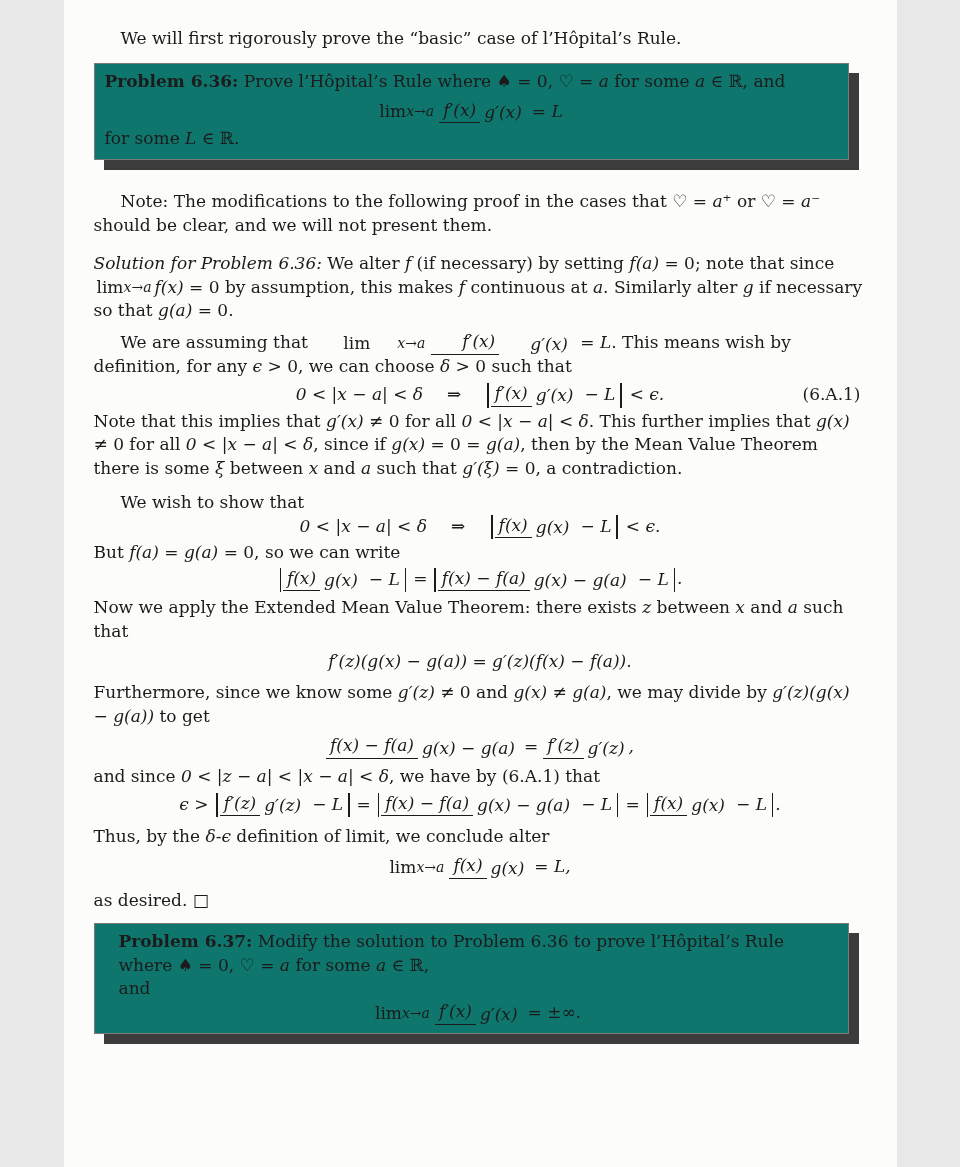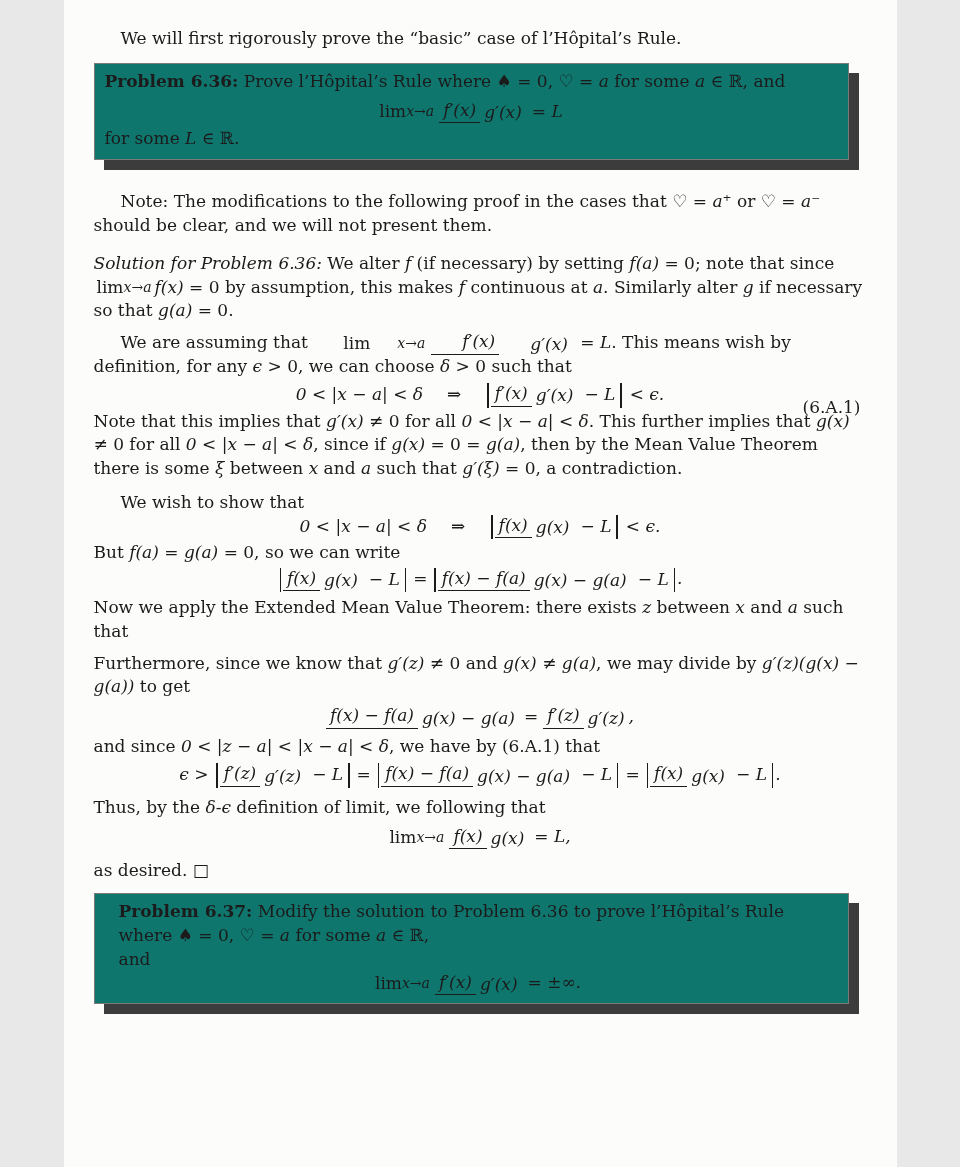--- a/index.html
+++ b/index.html
@@ -20,21 +20,21 @@
     border:1px solid #7a7a78;
     box-shadow:10px 10px 0 0 #3c3c3c;
     padding:6px 10px 8px 10px;
     margin-right:18px;
     box-sizing:border-box;
   }
   .problem-box b { font-weight:bold; }
 
   
   .eqrow { text-align:center; font-style:italic; position:relative; }
-  .eqtag { position:absolute; right:6px; top:50%; transform:translateY(-50%); font-style:normal;margin-top:13px; }
+  .eqtag { position:absolute; right:6px; top:50%; transform:translateY(-50%); font-style:normal; }
 
   .limblk { display:inline-flex; flex-direction:row; align-items:center; vertical-align:middle; font-style:normal; margin-right:5px; }
   .limblk .l1 { line-height:1.05; }
   .limblk .l2 { font-size:14px; font-style:italic; line-height:1.05; margin-top:-1px; }
 
   .frac { display:inline-flex; flex-direction:row; align-items:center; vertical-align:middle; }
   .frac .num { padding:0 4px 2px 4px; border-bottom:1.4px solid #1b1b1b; line-height:1.15; white-space:nowrap; }
   .frac .den { padding:2px 4px 0 4px; line-height:1.15; white-space:nowrap; }
 
   .absg { display:inline-flex; align-items:center; vertical-align:middle; margin:0 2px; }
@@ -155,22 +155,25 @@
           <span class="num">f(x) − f(a)</span>
           <span class="den">g(x) − g(a)</span>
         </span>
         <span class="mbin">− L</span>
         <span class="vbar"></span>
       </span><span>.</span>
   </div>
 
   <p class="m-emvt"><span>Now we apply the Extended Mean Value Theorem: there exists </span><i>z</i><span> between </span><i>x</i><span> and </span><i>a</i><span> such that</span></p>
 
-
-  <p class="m-furth"><span>Furthermore, since we know that </span><i>g′(z)</i><span> ≠ 0 and </span><i>g(x)</i><span> ≠ </span><i>g(a)</i><span>, we may divide by </span><i>g′(z)(g(x) − g(a))</i><span> to get</span></p>
+  <div class="eqrow m-eqemvt">
+    <span>f′(z)(g(x) − g(a)) = g′(z)(f(x) − f(a)).</span>
+  </div>
+
+  <p class="m-furth"><span>Furthermore, since we know some </span><i>g′(z)</i><span> ≠ 0 and </span><i>g(x)</i><span> ≠ </span><i>g(a)</i><span>, we may divide by </span><i>g′(z)(g(x) − g(a))</i><span> to get</span></p>
 
   <div class="eqrow m-eqdiv">
     <span class="frac">
         <span class="num">f(x) − f(a)</span>
         <span class="den">g(x) − g(a)</span>
       </span><span class="mbin">=</span><span class="frac">
         <span class="num">f′(z)</span>
         <span class="den">g′(z)</span>
       </span><span>,</span>
   </div>
@@ -198,21 +201,21 @@
         <span class="vbar"></span>
         <span class="frac">
           <span class="num">f(x)</span>
           <span class="den">g(x)</span>
         </span>
         <span class="mbin">− L</span>
         <span class="vbar"></span>
       </span><span>.</span>
   </div>
 
-  <p class="m-thus"><span>Thus, by the </span><i>δ</i><span>-</span><i>ϵ</i><span> definition of limit, we following that</span></p>
+  <p class="m-thus"><span>Thus, by the </span><i>δ</i><span>-</span><i>ϵ</i><span> definition of limit, we conclude alter</span></p>
 
   <div class="eqrow m-eqconc">
     <span class="limblk">
         <span class="l1">lim</span>
         <span class="l2">x→a</span>
       </span><span class="frac">
         <span class="num">f(x)</span>
         <span class="den">g(x)</span>
       </span><span class="rhs">= L,</span>
   </div>

